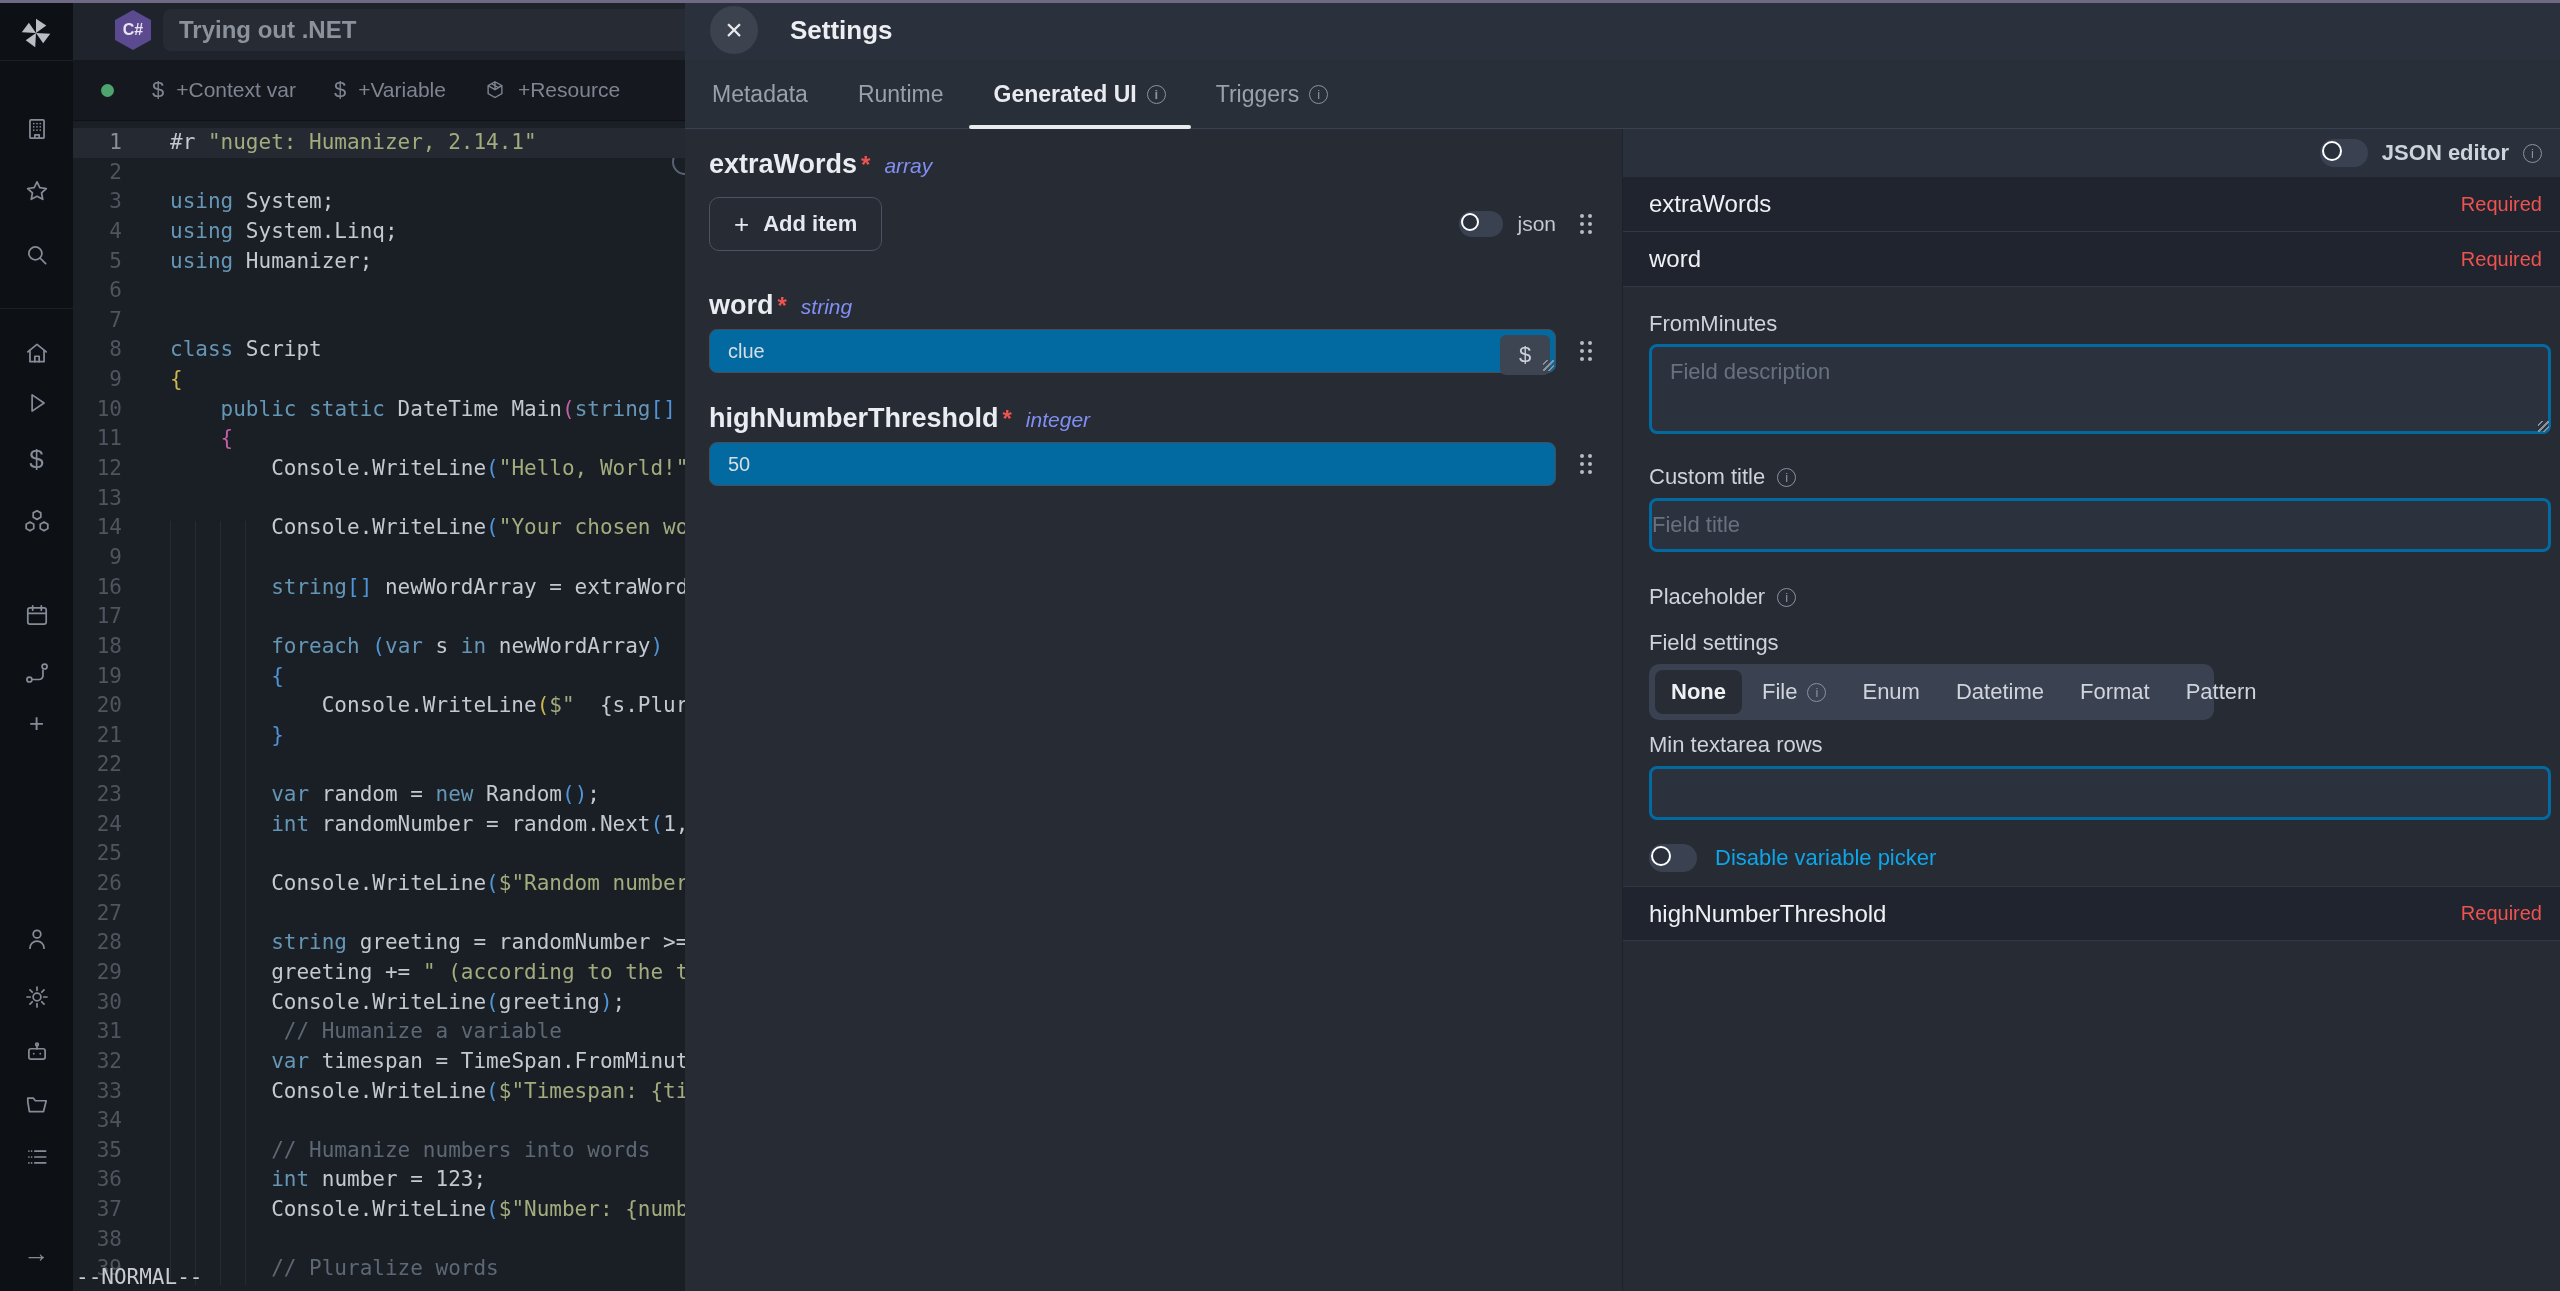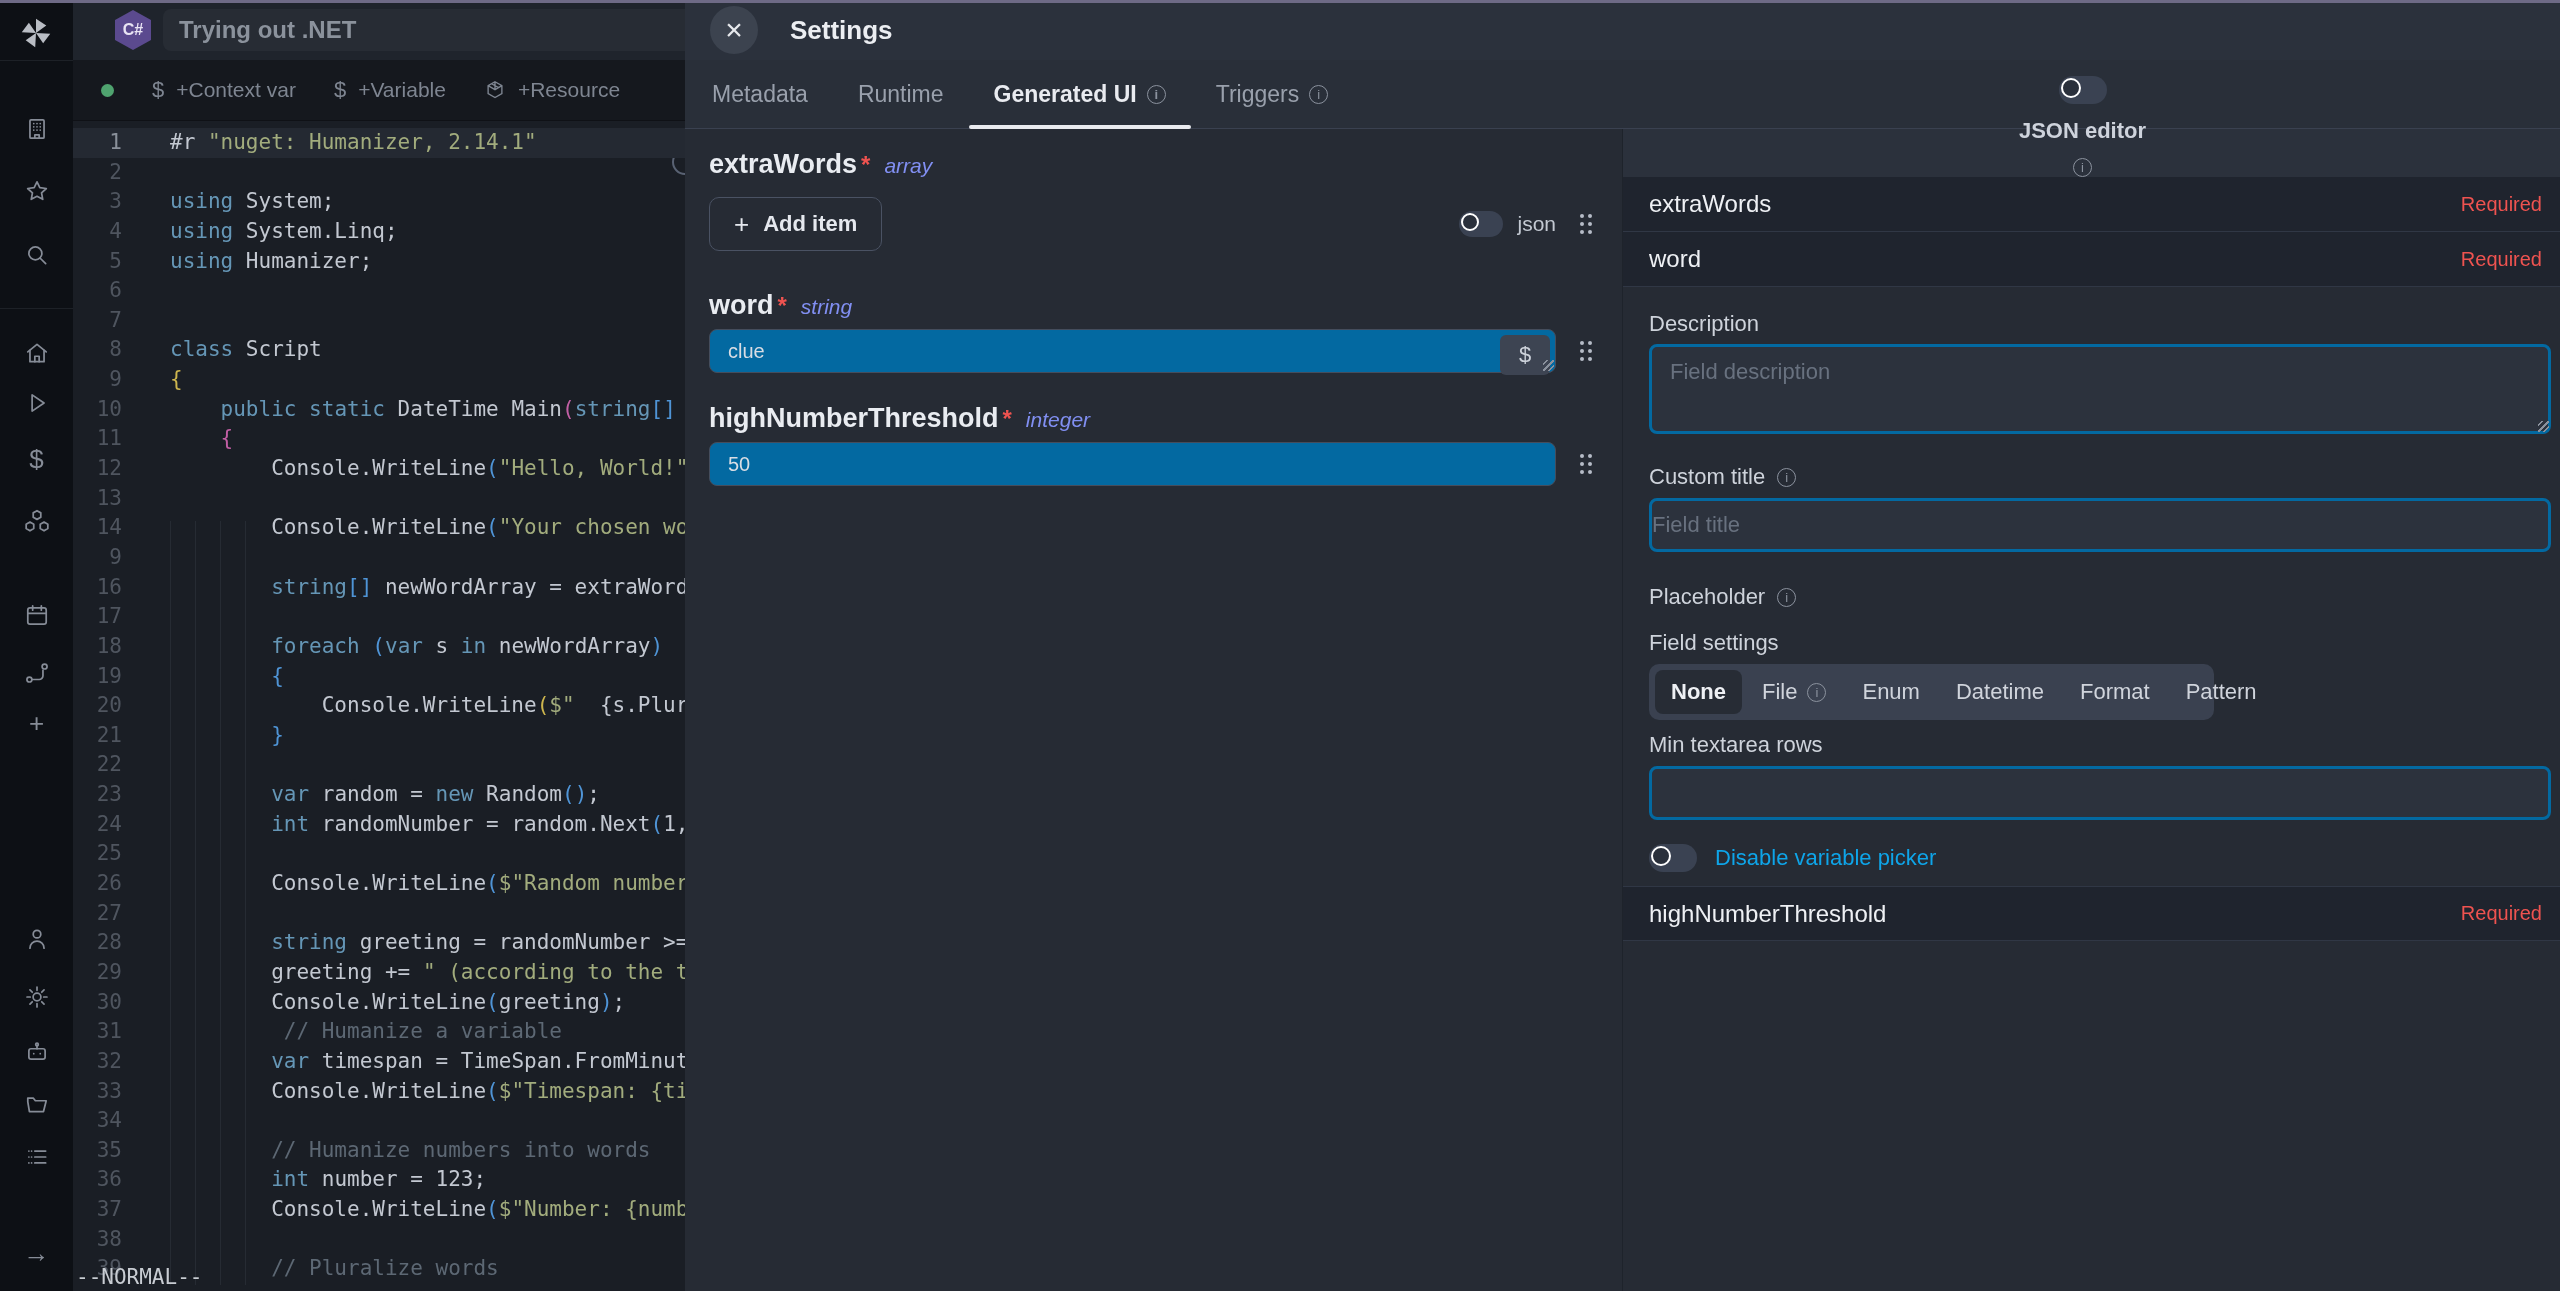--- a/index.html
+++ b/index.html
@@ -100,21 +100,21 @@
   .dollar-btn { position:absolute; right:6px; top:6px; width:50px; height:40px; background:#3d4452;
     border-radius:6px; color:#cdd2da; font-size:22px; display:flex; align-items:center;
     justify-content:center; cursor:pointer; }
   .corner { position:absolute; right:2px; bottom:2px; width:11px; height:11px;
     background:repeating-linear-gradient(-45deg, transparent 0 3px, #8a919d 3px 4.5px, transparent 4.5px 7px, #8a919d 7px 8.5px, transparent 8.5px); }
   .mt38 { margin-top:38px; } .mt30 { margin-top:30px; }
 
   
   .props { flex:1; border-left:1px solid #1e232b; display:flex; flex-direction:column; }
   .p-topbar { height:48px; background:#2b313c; display:flex; align-items:center;
-    justify-content:flex-end; padding-right:18px; gap:14px;flex-direction:column; }
+    justify-content:flex-end; padding-right:18px; gap:14px; }
   .p-topbar .lbl { color:#ced3dc; font-size:22px; font-weight:600; }
   .p-row { height:55px; background:#1f242e; border-bottom:1px solid #303745; display:flex;
     align-items:center; justify-content:space-between; padding:0 18px 0 26px; cursor:pointer; }
   .p-row .nm { color:#eef0f4; font-size:24px; }
   .p-row .req { color:#ef5350; font-size:20px; }
   .p-detail { padding:24px 8px 14px 26px; }
   .d-label { color:#ced3db; font-size:22px; display:flex; align-items:center; gap:12px; }
   .d-area, .d-input { width:902px; background:#2c323d; border:3px solid #0369a1; border-radius:8px;
     color:#d9dde4; font-size:22px; padding:12px 18px; font-family:"Liberation Sans",sans-serif;
     position:relative; resize:none; display:block; }
@@ -401,21 +401,21 @@
       <div class="p-row">
         <span class="nm">extraWords</span>
         <span class="req">Required</span>
       </div>
       <div class="p-row">
         <span class="nm">word</span>
         <span class="req">Required</span>
       </div>
 
       <div class="p-detail">
-        <div class="d-label">Description</div>
+        <div class="d-label">FromMinutes</div>
         <div class="area-wrap">
           <textarea class="d-area" style="height: 90px;" placeholder="Field description"></textarea>
           <span class="corner"></span>
         </div>
 
         <div class="d-label" style="margin-top:30px">
           <span>Custom title</span>
           <span class="info-i">i</span>
         </div>
         <input class="d-input" placeholder="Field title" style="">

